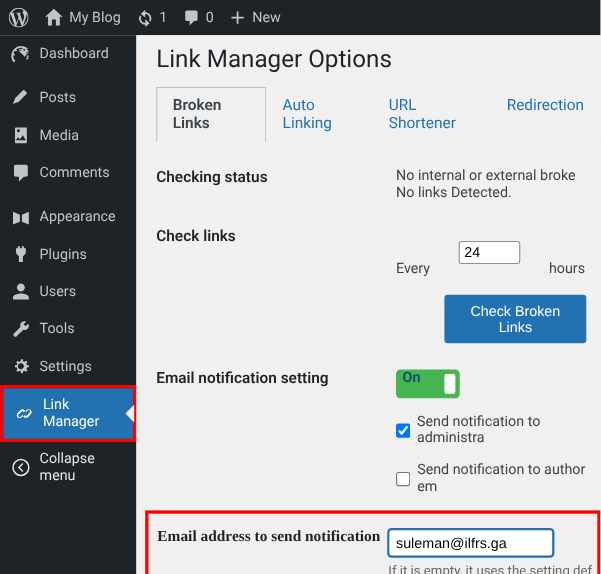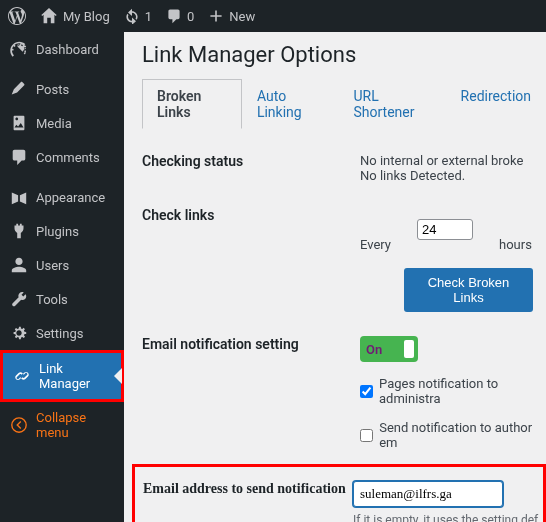--- a/index.html
+++ b/index.html
@@ -72,21 +72,21 @@
   .sidebar .sep { height: 6px; }
   .sidebar .highlight-box {
     border: 3px solid #ff0000;
     margin: 0;
   }
   .sidebar .collapse {
     display: flex;
     align-items: center;
     gap: 8px;
     padding: 8px 10px;
-    color: #f97316;
+    color: #e5e5e5;
     cursor: pointer;
     font-size: 13px;
   }
   .sidebar .collapse svg { width: 18px; height: 18px; fill: currentColor; }
 
   
   .main {
     flex: 1;
     padding: 10px 0 0 18px;
     background: #f0f0f1;
@@ -153,26 +153,25 @@
     padding: 7px 12px;
     border-radius: 3px;
     font-size: 13px;
     cursor: pointer;
   }
   .btn-check { margin-top: 16px; margin-left: 44px; }
 
   
   .toggle {
     display: inline-flex;
-    align-items: center;
     width: 58px;
     height: 26px;
     background: #46b450;
     border-radius: 4px;
-    color: #701a75;
+    color: #0c4a6e;
     font-size: 13px;
     font-weight: 600;
     padding: 0 6px;
     position: relative;
     cursor: pointer;
   }
   .toggle::after {
     content: "";
     position: absolute;
     right: 4px;
@@ -198,21 +197,20 @@
     padding: 8px 0 8px 8px;
   }
   .email-input {
     width: 150px;
     padding: 4px 6px;
     border: 1px solid #2271b1;
     border-radius: 3px;
     font-size: 13px;
     outline: none;
     box-shadow: 0 0 0 1px #2271b1;
-    font-family: Liberation Serif, serif;
   }
 </style>
 </head>
 <body>
 
 <div class="toolbar">
   <div class="tb-item wp">
     <svg viewBox="0 0 20 20">
         <path d="M10 0C4.5 0 0 4.5 0 10s4.5 10 10 10 10-4.5 10-10S15.5 0 10 0zM1 10c0-1.3.3-2.5.8-3.6l4.3 11.8C3.1 16.8 1 13.6 1 10zm9 9c-.9 0-1.7-.1-2.5-.4l2.7-7.8 2.8 7.6c0 .1 0 .1.1.1-1 .3-2 .5-3.1.5zm1.2-13.2c.5 0 1-.1 1-.1.5 0 .4-.7 0-.7 0 0-1.4.1-2.3.1-.8 0-2.2-.1-2.2-.1-.5 0-.5.7-.1.7 0 0 .4.1.9.1l1.3 3.7L8 15.4 4.8 5.8c.5 0 1-.1 1-.1.5 0 .4-.7 0-.7 0 0-1.4.1-2.3.1h-.5C4.6 2.7 7.1 1 10 1c2.1 0 4.1.8 5.5 2.2h-.1c-.8 0-1.4.7-1.4 1.5 0 .7.4 1.3.8 2 .3.5.7 1.3.7 2.3 0 .7-.3 1.5-.6 2.7l-.8 2.7-3-8.6zm3.3 12.1l2.8-7.9c.5-1.3.7-2.3.7-3.2 0-.3 0-.6-.1-.9C18.6 7 19 8.4 19 10c0 3.3-1.8 6.2-4.5 7.9z"></path>
       </svg>
@@ -351,21 +349,21 @@
       </div>
 
       <div class="row">
         <div class="label">Email notification setting</div>
         <div class="field">
           <div class="toggle">
             <span>On</span>
           </div>
           <div class="checkbox-row">
             <input type="checkbox" checked="" style="">
-            <span>Pages notification to administra</span>
+            <span>Send notification to administra</span>
           </div>
           <div class="checkbox-row">
             <input type="checkbox" style="">
             <span>Send notification to author em</span>
           </div>
         </div>
       </div>
 
       <div class="email-highlight">
         <div class="row" style="padding:6px 0;">

